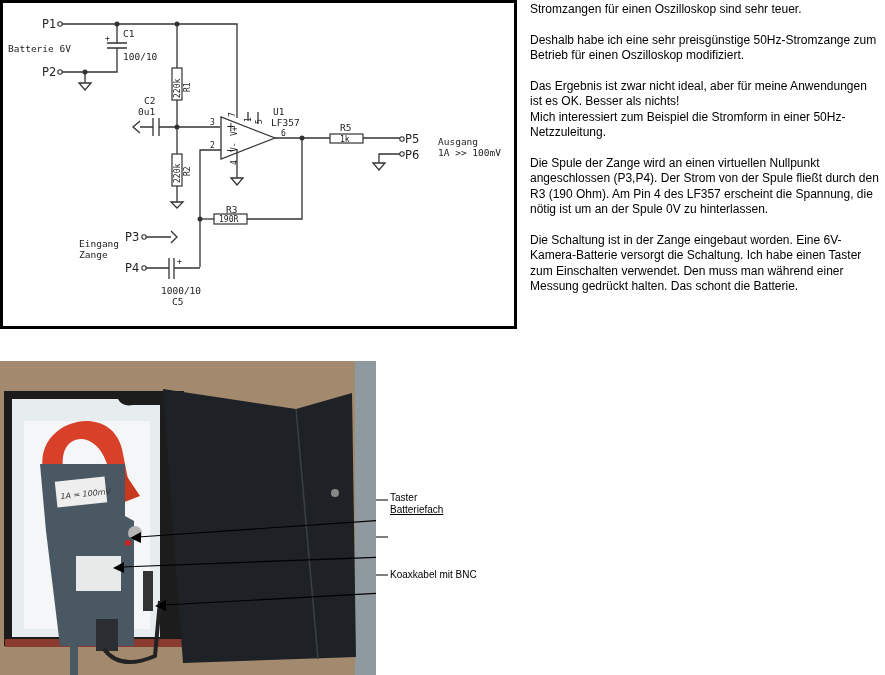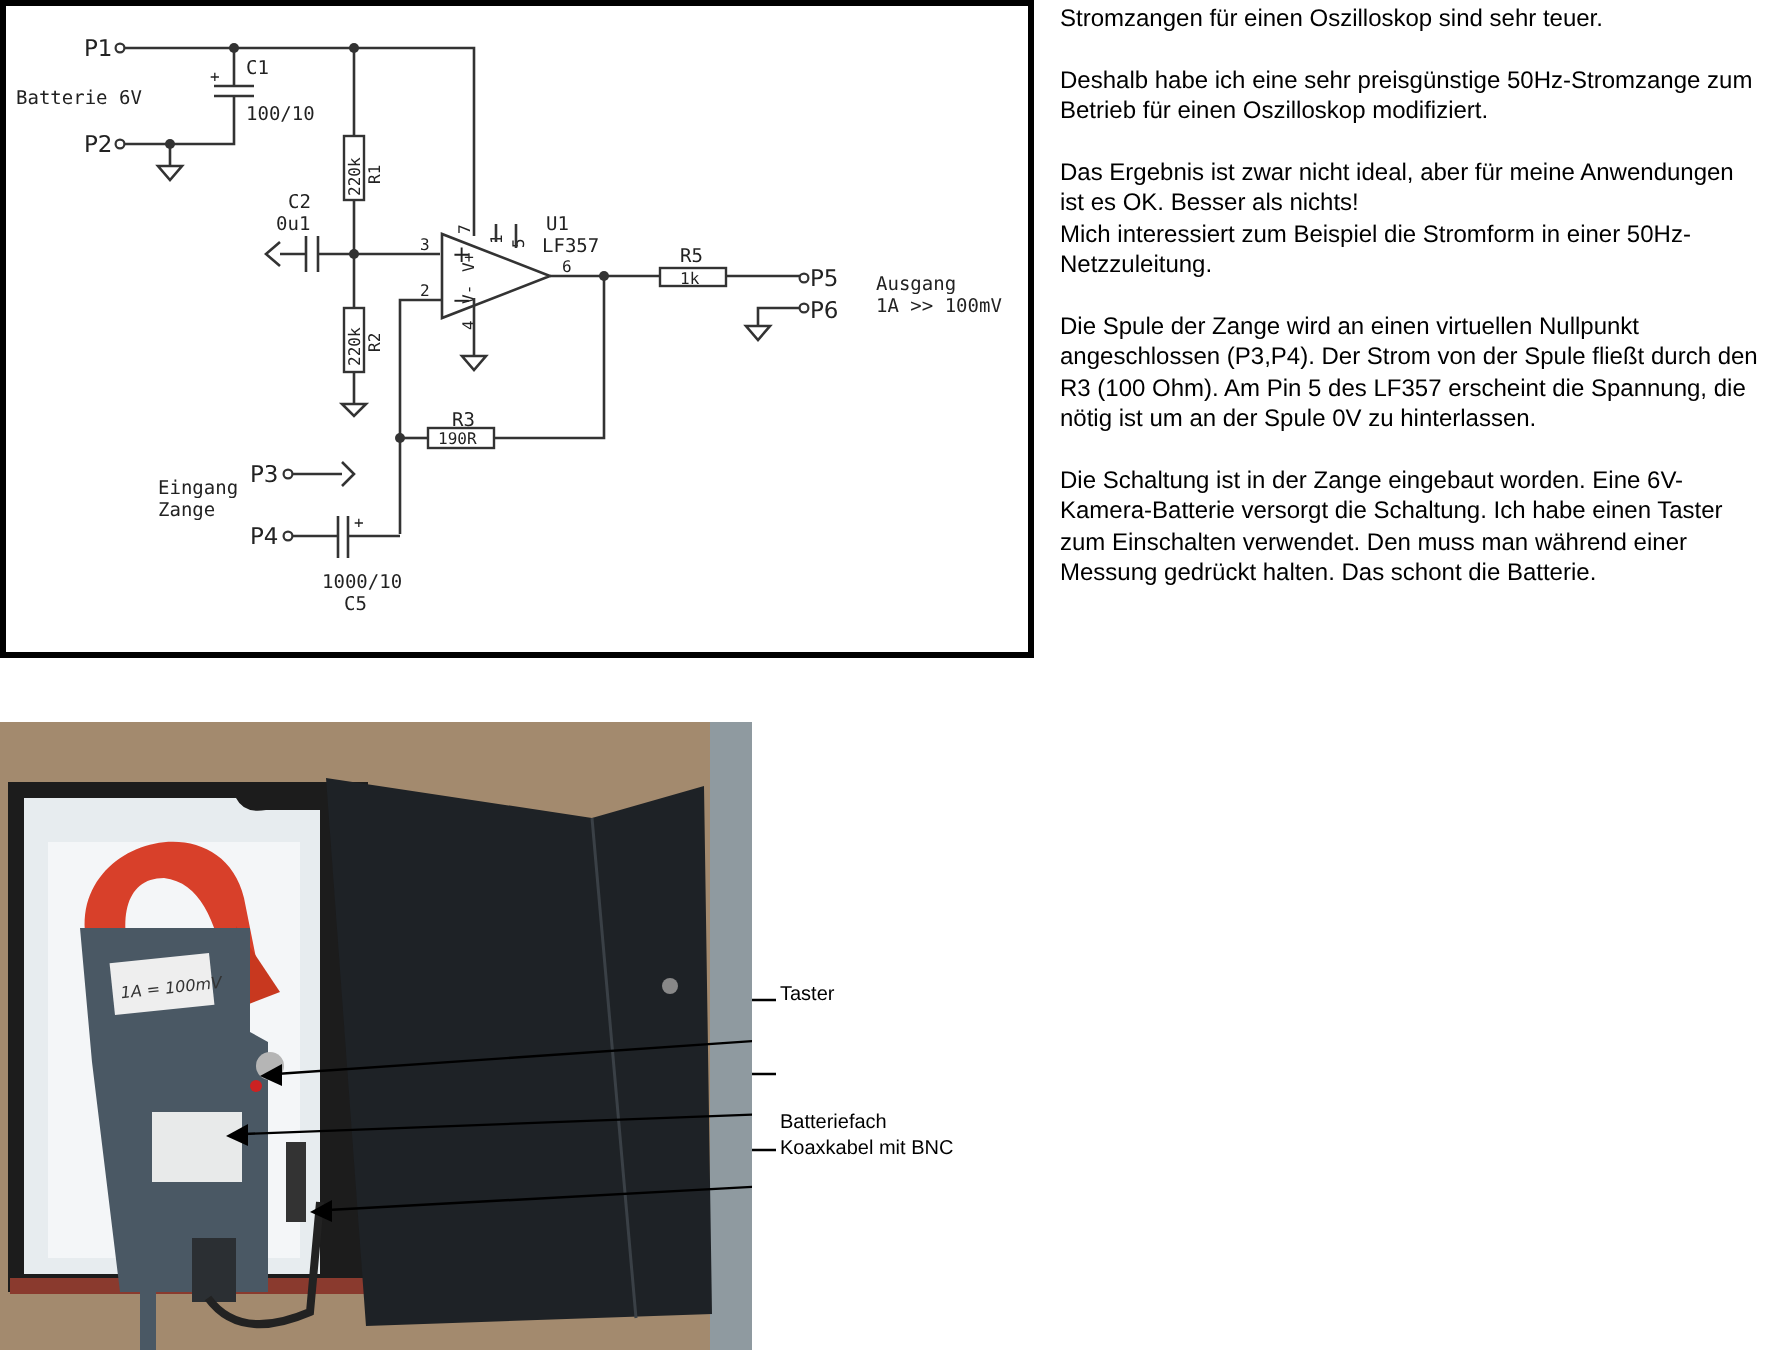--- a/index.html
+++ b/index.html
@@ -191,27 +191,27 @@
       <path d="M130 177 L141 171 L141 182 Z" fill="#000"></path>
       <path d="M384 196 L122 206" stroke="#000" stroke-width="1.2"></path>
       <path d="M113 207 L124 201 L124 212 Z" fill="#000"></path>
       <path d="M384 232 L164 244" stroke="#000" stroke-width="1.2"></path>
       <path d="M155 245 L166 239 L166 250 Z" fill="#000"></path>
     </g>
   </svg>
 </div>
 
 <div class="callout" style="left:390px; top:492px;">Taster</div>
-<div class="callout" style="left:390px; top:556px;">Batteriefach</div>
+<div class="callout" style="left:390px; top:504px;text-decoration:underline;">Batteriefach</div>
 <div class="callout" style="left:390px; top:569px;">Koaxkabel mit BNC</div>
 
 <svg style="position:absolute; left:376px; top:490px;" width="14" height="100">
   <path d="M0 10 H12 M0 47 H12 M0 85 H12" stroke="#000" stroke-width="1.2"></path>
 </svg>
 
 <div id="article">
   <p>Stromzangen für einen Oszilloskop sind sehr teuer.</p>
   <p>Deshalb habe ich eine sehr preisgünstige 50Hz-Stromzange zum Betrieb für einen Oszilloskop modifiziert.</p>
   <p style="white-space:pre-line">Das Ergebnis ist zwar nicht ideal, aber für meine Anwendungen ist es OK. Besser als nichts!
 Mich interessiert zum Beispiel die Stromform in einer 50Hz-Netzzuleitung.</p>
-  <p>Die Spule der Zange wird an einen virtuellen Nullpunkt angeschlossen (P3,P4). Der Strom von der Spule fließt durch den R3 (100 Ohm). Am Pin 5 des LF357 erscheint die Spannung, die nötig ist um an der Spule 0V zu hinterlassen.</p>
+  <p>Die Spule der Zange wird an einen virtuellen Nullpunkt angeschlossen (P3,P4). Der Strom von der Spule fließt durch den R3 (190 Ohm). Am Pin 4 des LF357 erscheint die Spannung, die nötig ist um an der Spule 0V zu hinterlassen.</p>
   <p>Die Schaltung ist in der Zange eingebaut worden. Eine 6V-Kamera-Batterie versorgt die Schaltung. Ich habe einen Taster zum Einschalten verwendet. Den muss man während einer Messung gedrückt halten. Das schont die Batterie.</p>
 </div>
 
 </body></html>

